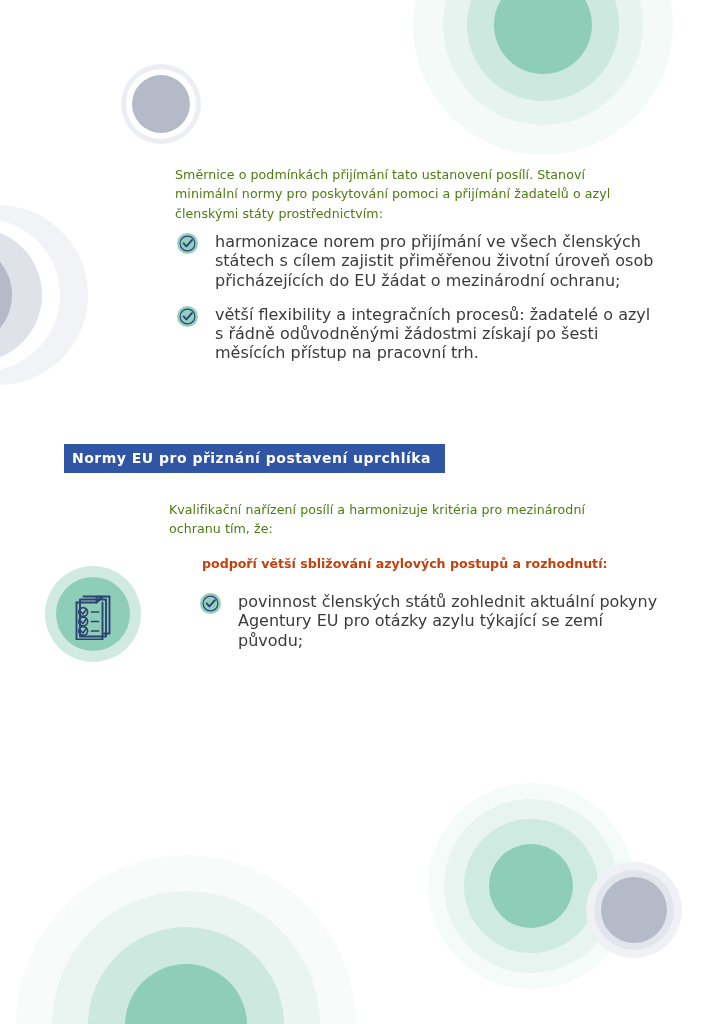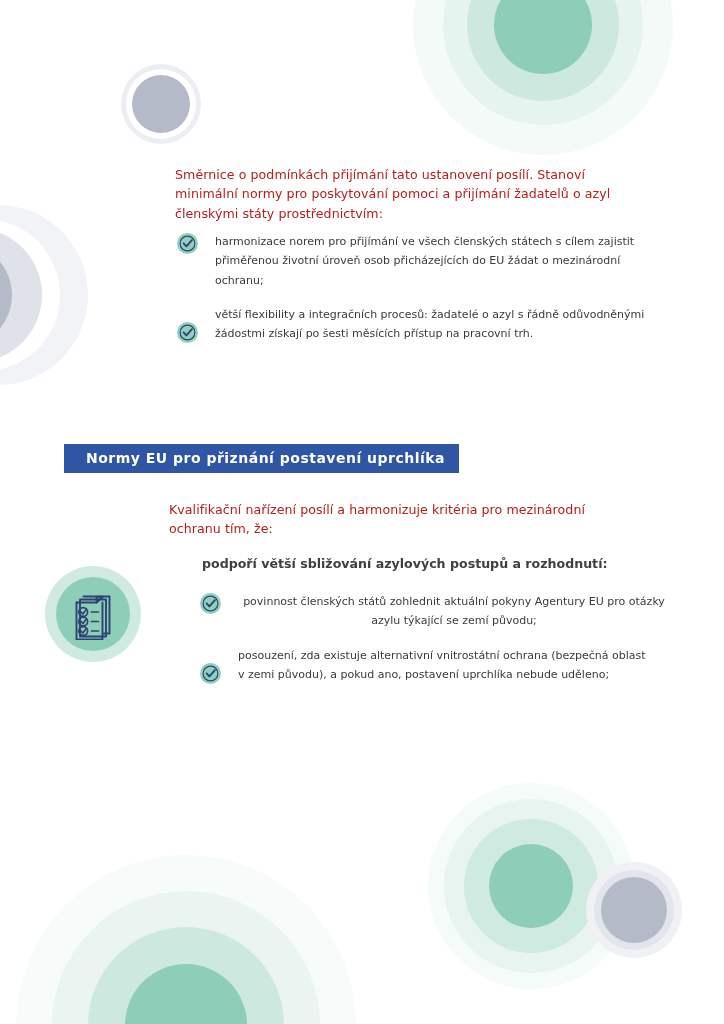--- a/index.html
+++ b/index.html
@@ -33,74 +33,74 @@
   
   .content {
     position: relative;
     z-index: 2;
   }
 
   .para {
     position: absolute;
     font-size: 12.6px;
     line-height: 19.3px;
-    color: #b91c1c;
+    color: #4d7c0f;
     letter-spacing: 0.005em;
   }
 
   .bullet-list {
     position: absolute;
   }
   .bullet {
     position: relative;
     display: flex;
     align-items: flex-start;
     margin-bottom: 15px;
   }
-  .bullet:last-child { margin-bottom: 0; align-items: flex-end; }
+  .bullet:last-child { margin-bottom: 0; }
 
   .check-badge {
     flex: 0 0 auto;
     width: 21px;
     height: 21px;
     border-radius: 50%;
     background: #92d0bd;
     margin-top: 1px;
     position: relative;
   }
   .check-badge svg {
     position: absolute;
     left: 0; top: 0;
   }
   .bullet-text {
     margin-left: 17px;
-    font-size: 11px;
+    font-size: 16px;
     line-height: 19.3px;
     color: #3b3b3b;
   }
 
   
   .banner {
     position: absolute;
     display: inline-block;
     background: #2f55a4;
     color: #ffffff;
     font-size: 14px;
     font-weight: bold;
     letter-spacing: 0.035em;
-    padding: 6px 14px 7px 22px;
+    padding: 6px 14px 7px 8px;
     white-space: nowrap;
   }
 
   .bold-lead {
     position: absolute;
     font-size: 12.6px;
     line-height: 19.3px;
     font-weight: bold;
-    color: #404040;
+    color: #c2410c;
   }
 
   
   .icon-wrap {
     position: absolute;
     width: 96px;
     height: 96px;
   }
   .icon-ring-outer {
     position: absolute;
@@ -240,30 +240,21 @@
 
     <div class="bullet-list" style="left:200px; top:592px; width:470px;">
 
       <div class="bullet">
         <span class="check-badge">
           <svg width="21" height="21" viewBox="0 0 21 21" aria-hidden="true">
             <circle cx="10.5" cy="10.5" r="7.4" fill="none" stroke="#2d4373" stroke-width="1.15"></circle>
             <path d="M6.6 10.4 L9.4 13.4 L14.9 7.2" fill="none" stroke="#2d4373" stroke-width="1.9" stroke-linecap="round" stroke-linejoin="round"></path>
           </svg>
         </span>
-        <span class="bullet-text" style="width:434px;text-align:center;">povinnost členských států zohlednit aktuální pokyny Agentury EU pro otázky azylu týkající se zemí původu;</span>
-      </div>
-
-      <div class="bullet">
-        <span class="check-badge">
-          <svg width="21" height="21" viewBox="0 0 21 21" aria-hidden="true">
-            <circle cx="10.5" cy="10.5" r="7.4" fill="none" stroke="#2d4373" stroke-width="1.15"></circle>
-            <path d="M6.6 10.4 L9.4 13.4 L14.9 7.2" fill="none" stroke="#2d4373" stroke-width="1.9" stroke-linecap="round" stroke-linejoin="round"></path>
-          </svg>
-        </span>
-        <span class="bullet-text" style="width:415px;">posouzení, zda existuje alternativní vnitrostátní ochrana (bezpečná oblast v zemi původu), a pokud ano, postavení uprchlíka nebude uděleno;</span>
-      </div>
+        <span class="bullet-text" style="width:434px;">povinnost členských států zohlednit aktuální pokyny Agentury EU pro otázky azylu týkající se zemí původu;</span>
+      </div>
+
 
 
     </div>
 
   </div>
 </div>
 
 </body></html>

